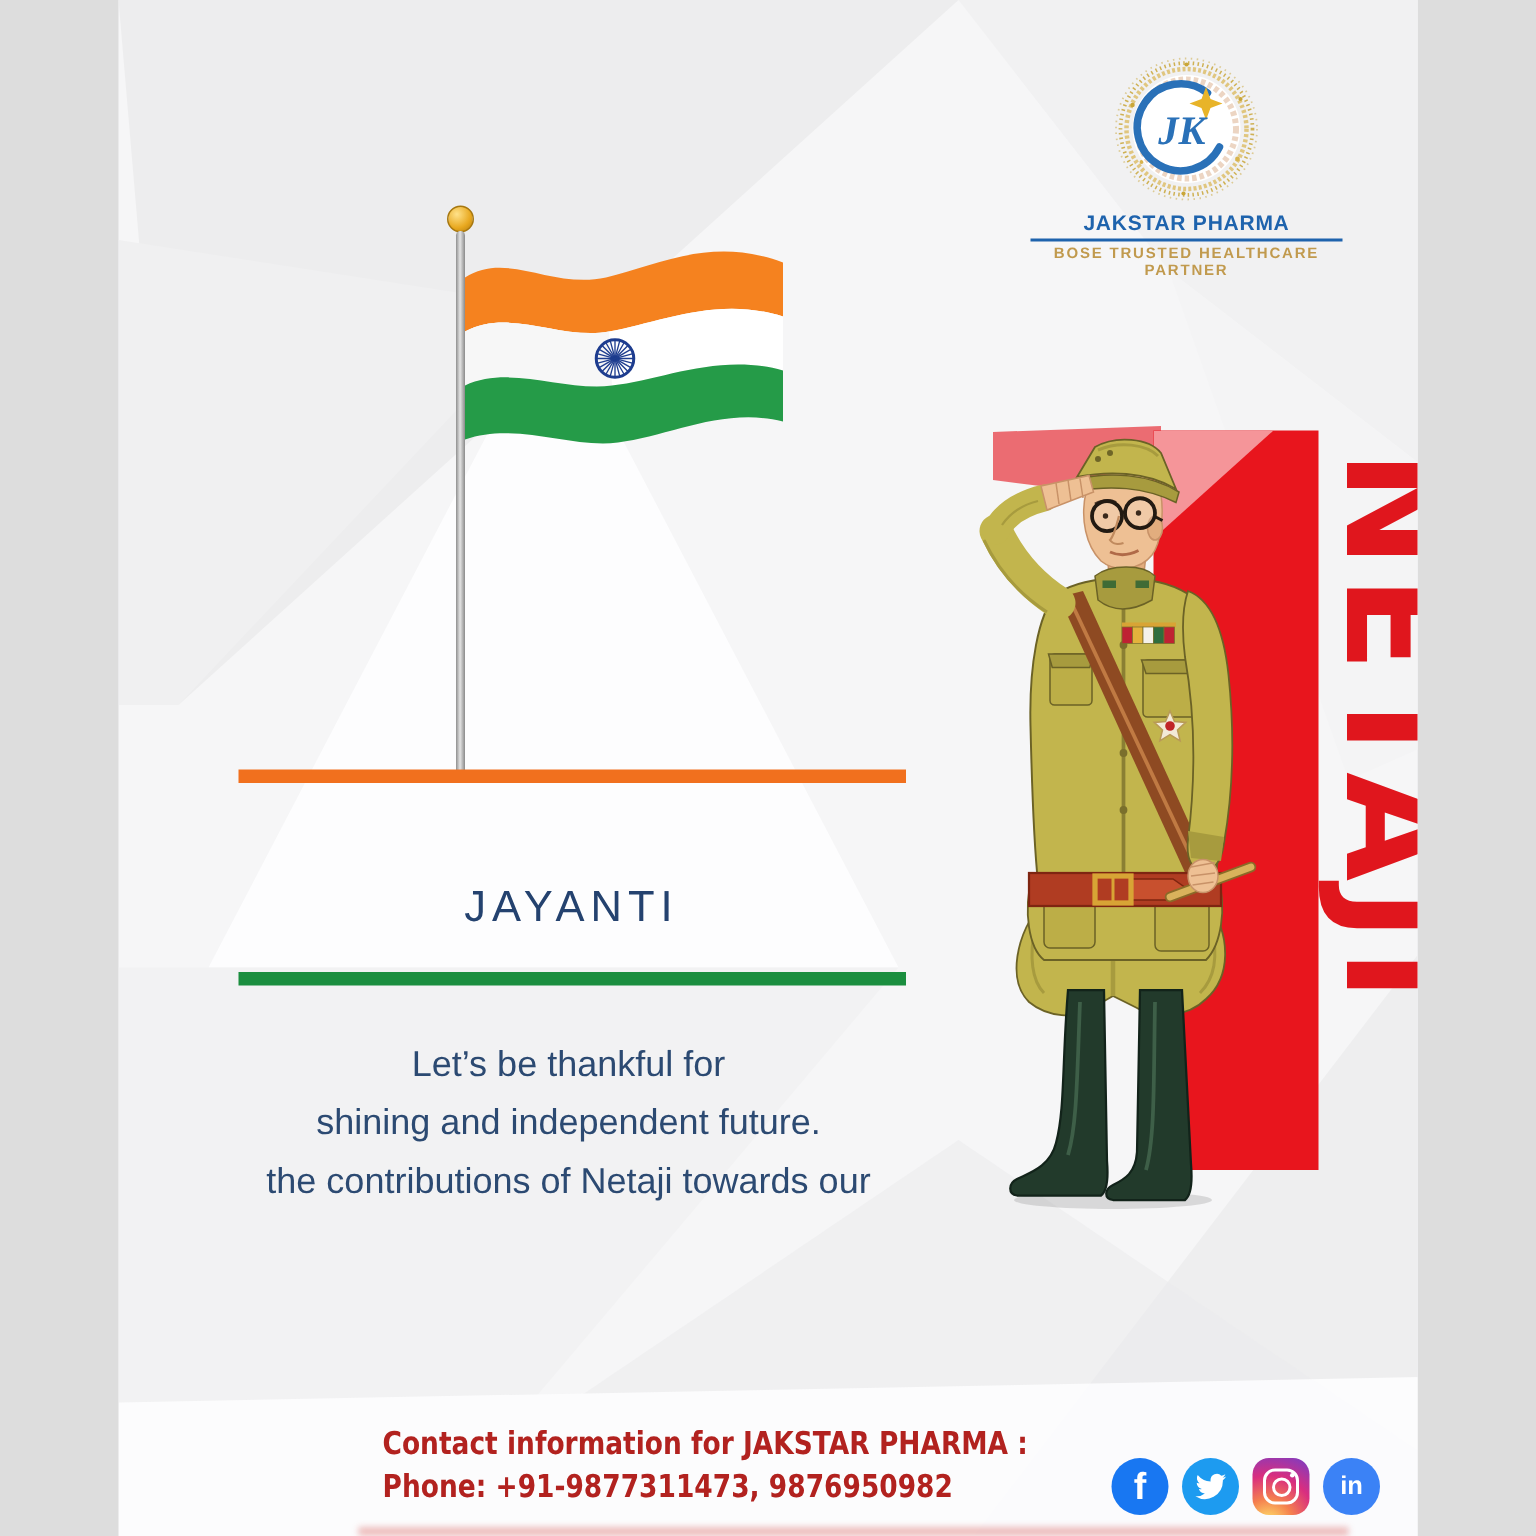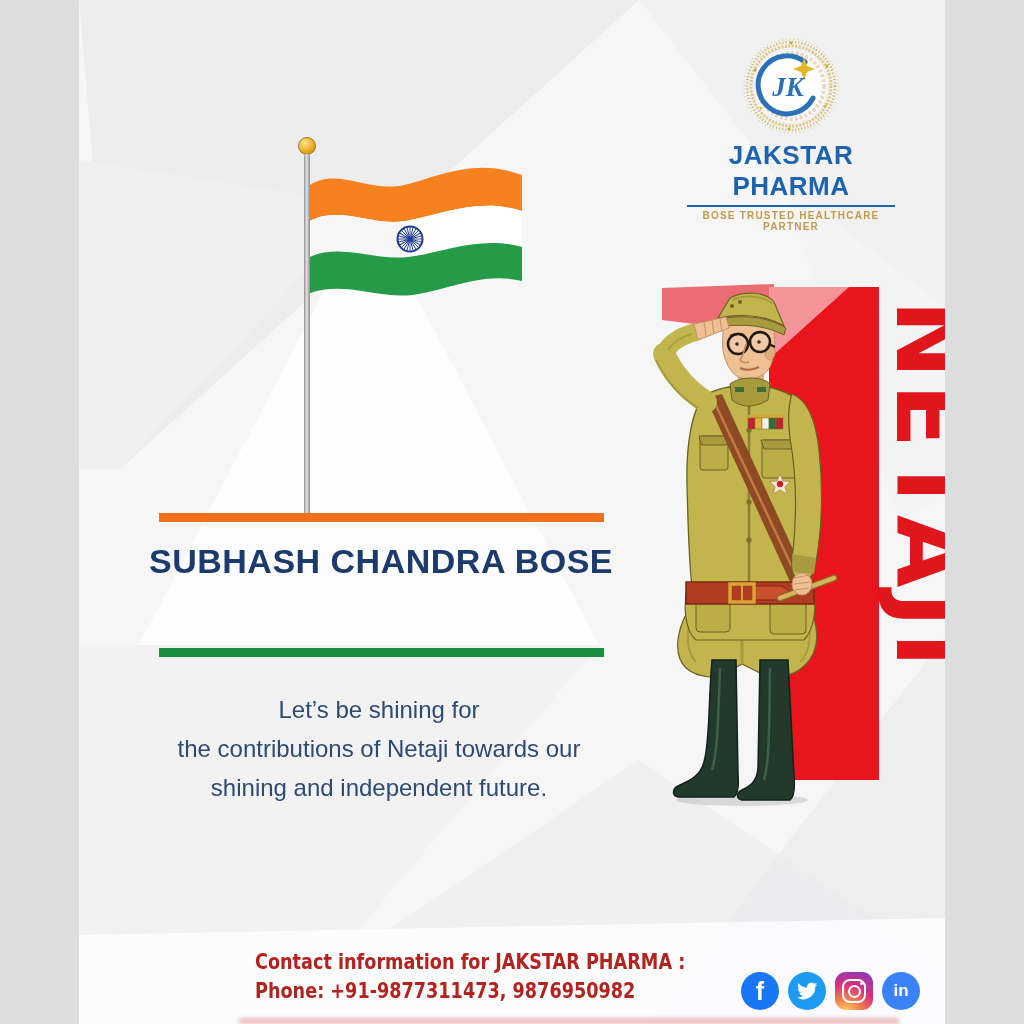--- a/index.html
+++ b/index.html
@@ -8,21 +8,21 @@
             background:#f6f6f7; overflow:hidden; }
   .abs { position:absolute; }
 
   
   .bg { left:0; top:0; width:1024px; height:1024px; z-index:0; }
 
   
   .logo-block { right:36px; top:36px; width:236px; text-align:center; z-index:3; }
   .logo-mark { display:block; margin:0 auto; }
   .logo-name { font-family:"Liberation Sans", sans-serif; font-weight:bold;
-               font-size:26px; letter-spacing:.5px; color:#1e63ad; margin-top:4px; }
+               font-size:14px; letter-spacing:.5px; color:#1e63ad; margin-top:4px; }
   .logo-rule { height:2px; background:#1e63ad; margin:3px 14px 3px 14px; }
   .logo-tagline { font-size:10px; letter-spacing:1.2px; color:#c19a4e; font-weight:bold; }
 
   
   .pole { left:225px; top:154px; width:6px; height:362px; z-index:2;
           background:linear-gradient(90deg,#8f8f8f,#e4e4e4 45%,#8a8a8a); border-radius:3px; }
   .pole-ball { left:219px; top:137px; width:18px; height:18px; border-radius:50%; z-index:2;
                background:radial-gradient(circle at 35% 30%, #ffe28a, #e8a81f 60%, #b27b10);
                border:1px solid #a6770f; }
   .flag-svg { left:231px; top:163px; z-index:2; }
@@ -134,26 +134,26 @@
         <line x1="87.5" y1="76" x2="112.5" y2="76" transform="rotate(105 100 76)"></line>
         <line x1="87.5" y1="76" x2="112.5" y2="76" transform="rotate(120 100 76)"></line>
         <line x1="87.5" y1="76" x2="112.5" y2="76" transform="rotate(135 100 76)"></line>
         <line x1="87.5" y1="76" x2="112.5" y2="76" transform="rotate(150 100 76)"></line>
         <line x1="87.5" y1="76" x2="112.5" y2="76" transform="rotate(165 100 76)"></line>
       </g>
     </g>
   </svg>
 
   <div class="abs bar-orange"></div>
-  <div class="abs title">SUBHASH CHANDRA BOSE</div>
+  <div class="abs subtitle">JAYANTI</div>
   <div class="abs bar-green"></div>
   <div class="abs quote">
-    <div>Let’s be shining for</div>
+    <div>Let’s be thankful for</div>
+    <div>shining and independent future.</div>
     <div>the contributions of Netaji towards our</div>
-    <div>shining and independent future.</div>
   </div>
 
   <div class="abs red-glow"></div>
   <div class="abs red-rect"></div>
   <div class="abs red-wedge"></div>
   <div class="abs netaji">NETAJI</div>
 
   <svg class="abs figure-svg" width="215" height="520" viewBox="0 0 215 520">
     <ellipse cx="100" cy="512" rx="66" ry="6" fill="rgba(60,60,60,0.16)"></ellipse>
 

